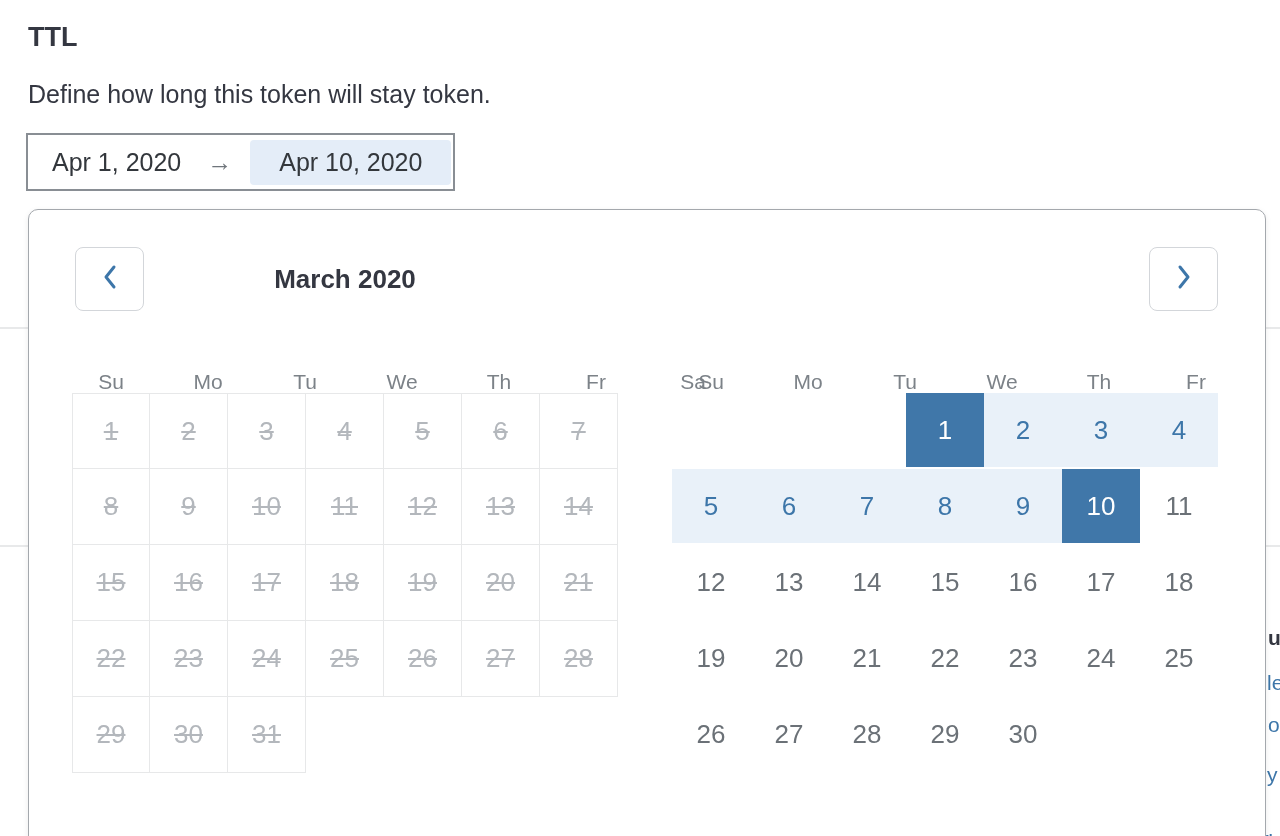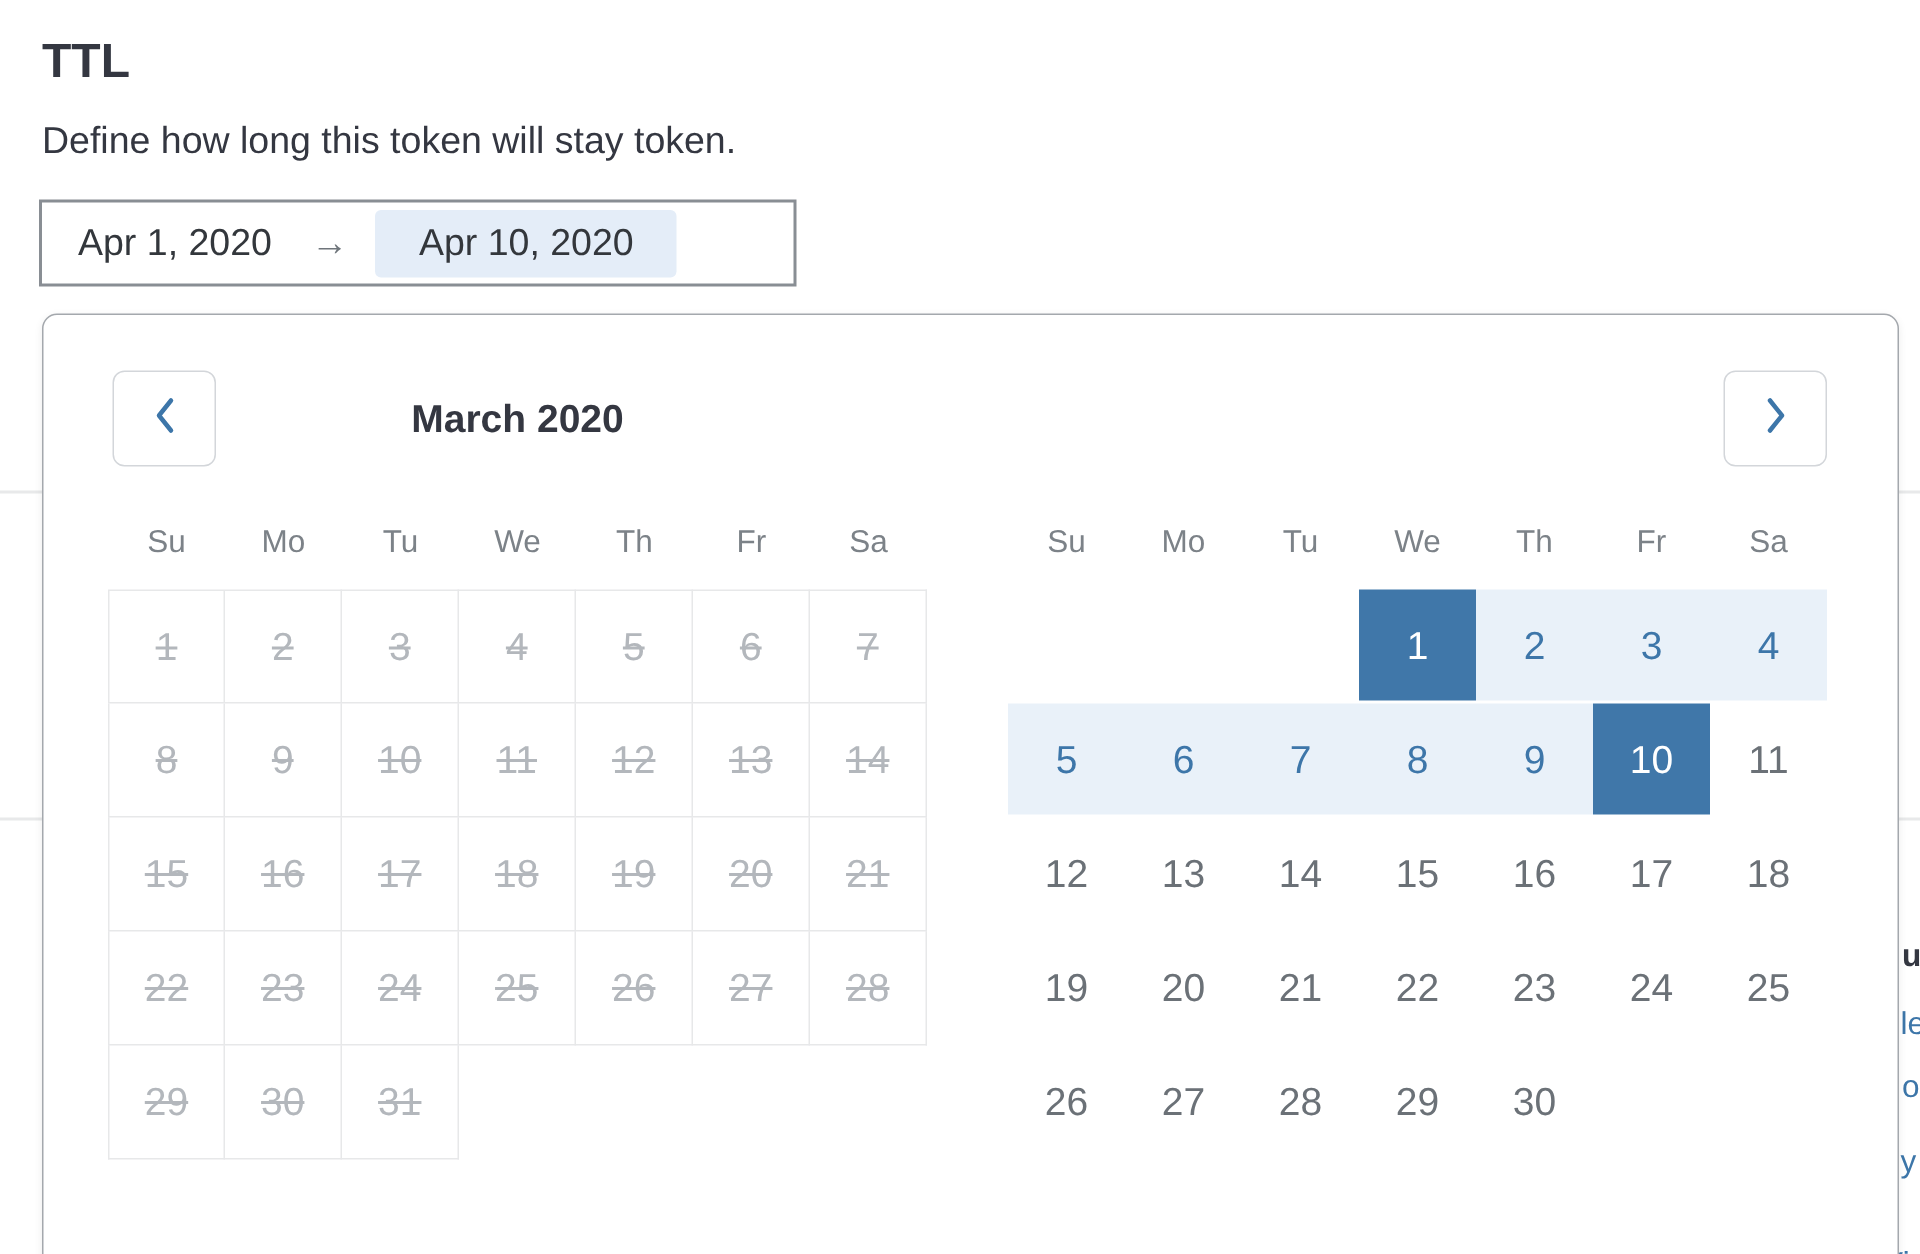--- a/index.html
+++ b/index.html
@@ -10,24 +10,24 @@
   
   .bg-divider { position:absolute; left:0; width:1280px; height:2px; background:#e8e9ea; z-index:0; }
   .bg-frag { position:absolute; z-index:0; font-size:21px; white-space:nowrap; }
   .bg-frag.heading { font-weight:700; color:#343741; }
   .bg-frag.link { color:#3d76a9; }
   .bg-circle { position:absolute; width:36px; height:36px; border-radius:50%;
     border:2px solid #4077a9; background:#fff; z-index:0; }
   .bg-bottom-link { position:absolute; z-index:0; font-size:22px; color:#3d76a9; white-space:nowrap; }
 
   
-  .page-title { position:absolute; left:28px; top:22px; font-size:32px; font-weight:700; z-index:1; }
+  .page-title { position:absolute; left:28px; top:22px; font-size:27px; font-weight:700; z-index:1; }
   .page-subtitle { position:absolute; left:28px; top:80px; font-size:25px; font-weight:400; z-index:1; }
 
-  .date-input { position:absolute; left:26px; top:133px; width:505px; height:58px;
+  .date-input { position:absolute; left:26px; top:133px; width:429px; height:58px;
     background:#fff; border:2px solid #898e94; display:flex; align-items:center;
     padding-left:24px; z-index:1; }
   .date-input .seg { font-size:25px; color:#33373c; }
   .date-input .arrow { margin:0 18px 0 26px; font-size:25px; color:#6f757b; }
   .date-input .seg.end { background:#e4edf8; border-radius:4px; padding:8px 29px; }
 
   
   .popup { position:absolute; left:28px; top:209px; width:1238px; height:675px;
     background:#fff; border:1px solid #a4a8ad; border-radius:10px;
     box-shadow:0 2px 6px rgba(0,0,0,.08); z-index:2; }
@@ -36,21 +36,21 @@
     border:1px solid #d3d6da; border-radius:8px; display:flex; align-items:center;
     justify-content:center; cursor:pointer; }
   .nav-btn.prev { left:46px; }
   .nav-btn.next { right:47px; }
 
   .month-title { position:absolute; top:54px; width:546px; text-align:center;
     font-size:26px; font-weight:700; color:#343741; }
   .month-title.m0 { left:43px; }
   .month-title.m1 { left:643px; }
 
-  .weekdays { position:absolute; top:140px; display:grid; grid-template-columns:repeat(7,78px); }
+  .weekdays { position:absolute; top:160px; display:grid; grid-template-columns:repeat(7,78px);gap:19px; }
   .month0 .weekdays { left:43px; } .month1 .weekdays { left:643px; }
   .wd { text-align:center; font-size:21px; color:#7c8288; }
 
   .grid { position:absolute; top:183px; display:grid; grid-template-columns:repeat(7,78px);
     grid-auto-rows:76px; }
   .month0 .grid { left:43px; } .month1 .grid { left:643px; }
 
   .cell { text-align:center; line-height:74px; font-size:26px; color:#6b7177; cursor:pointer; }
   .cell.empty { cursor:default; }
 

